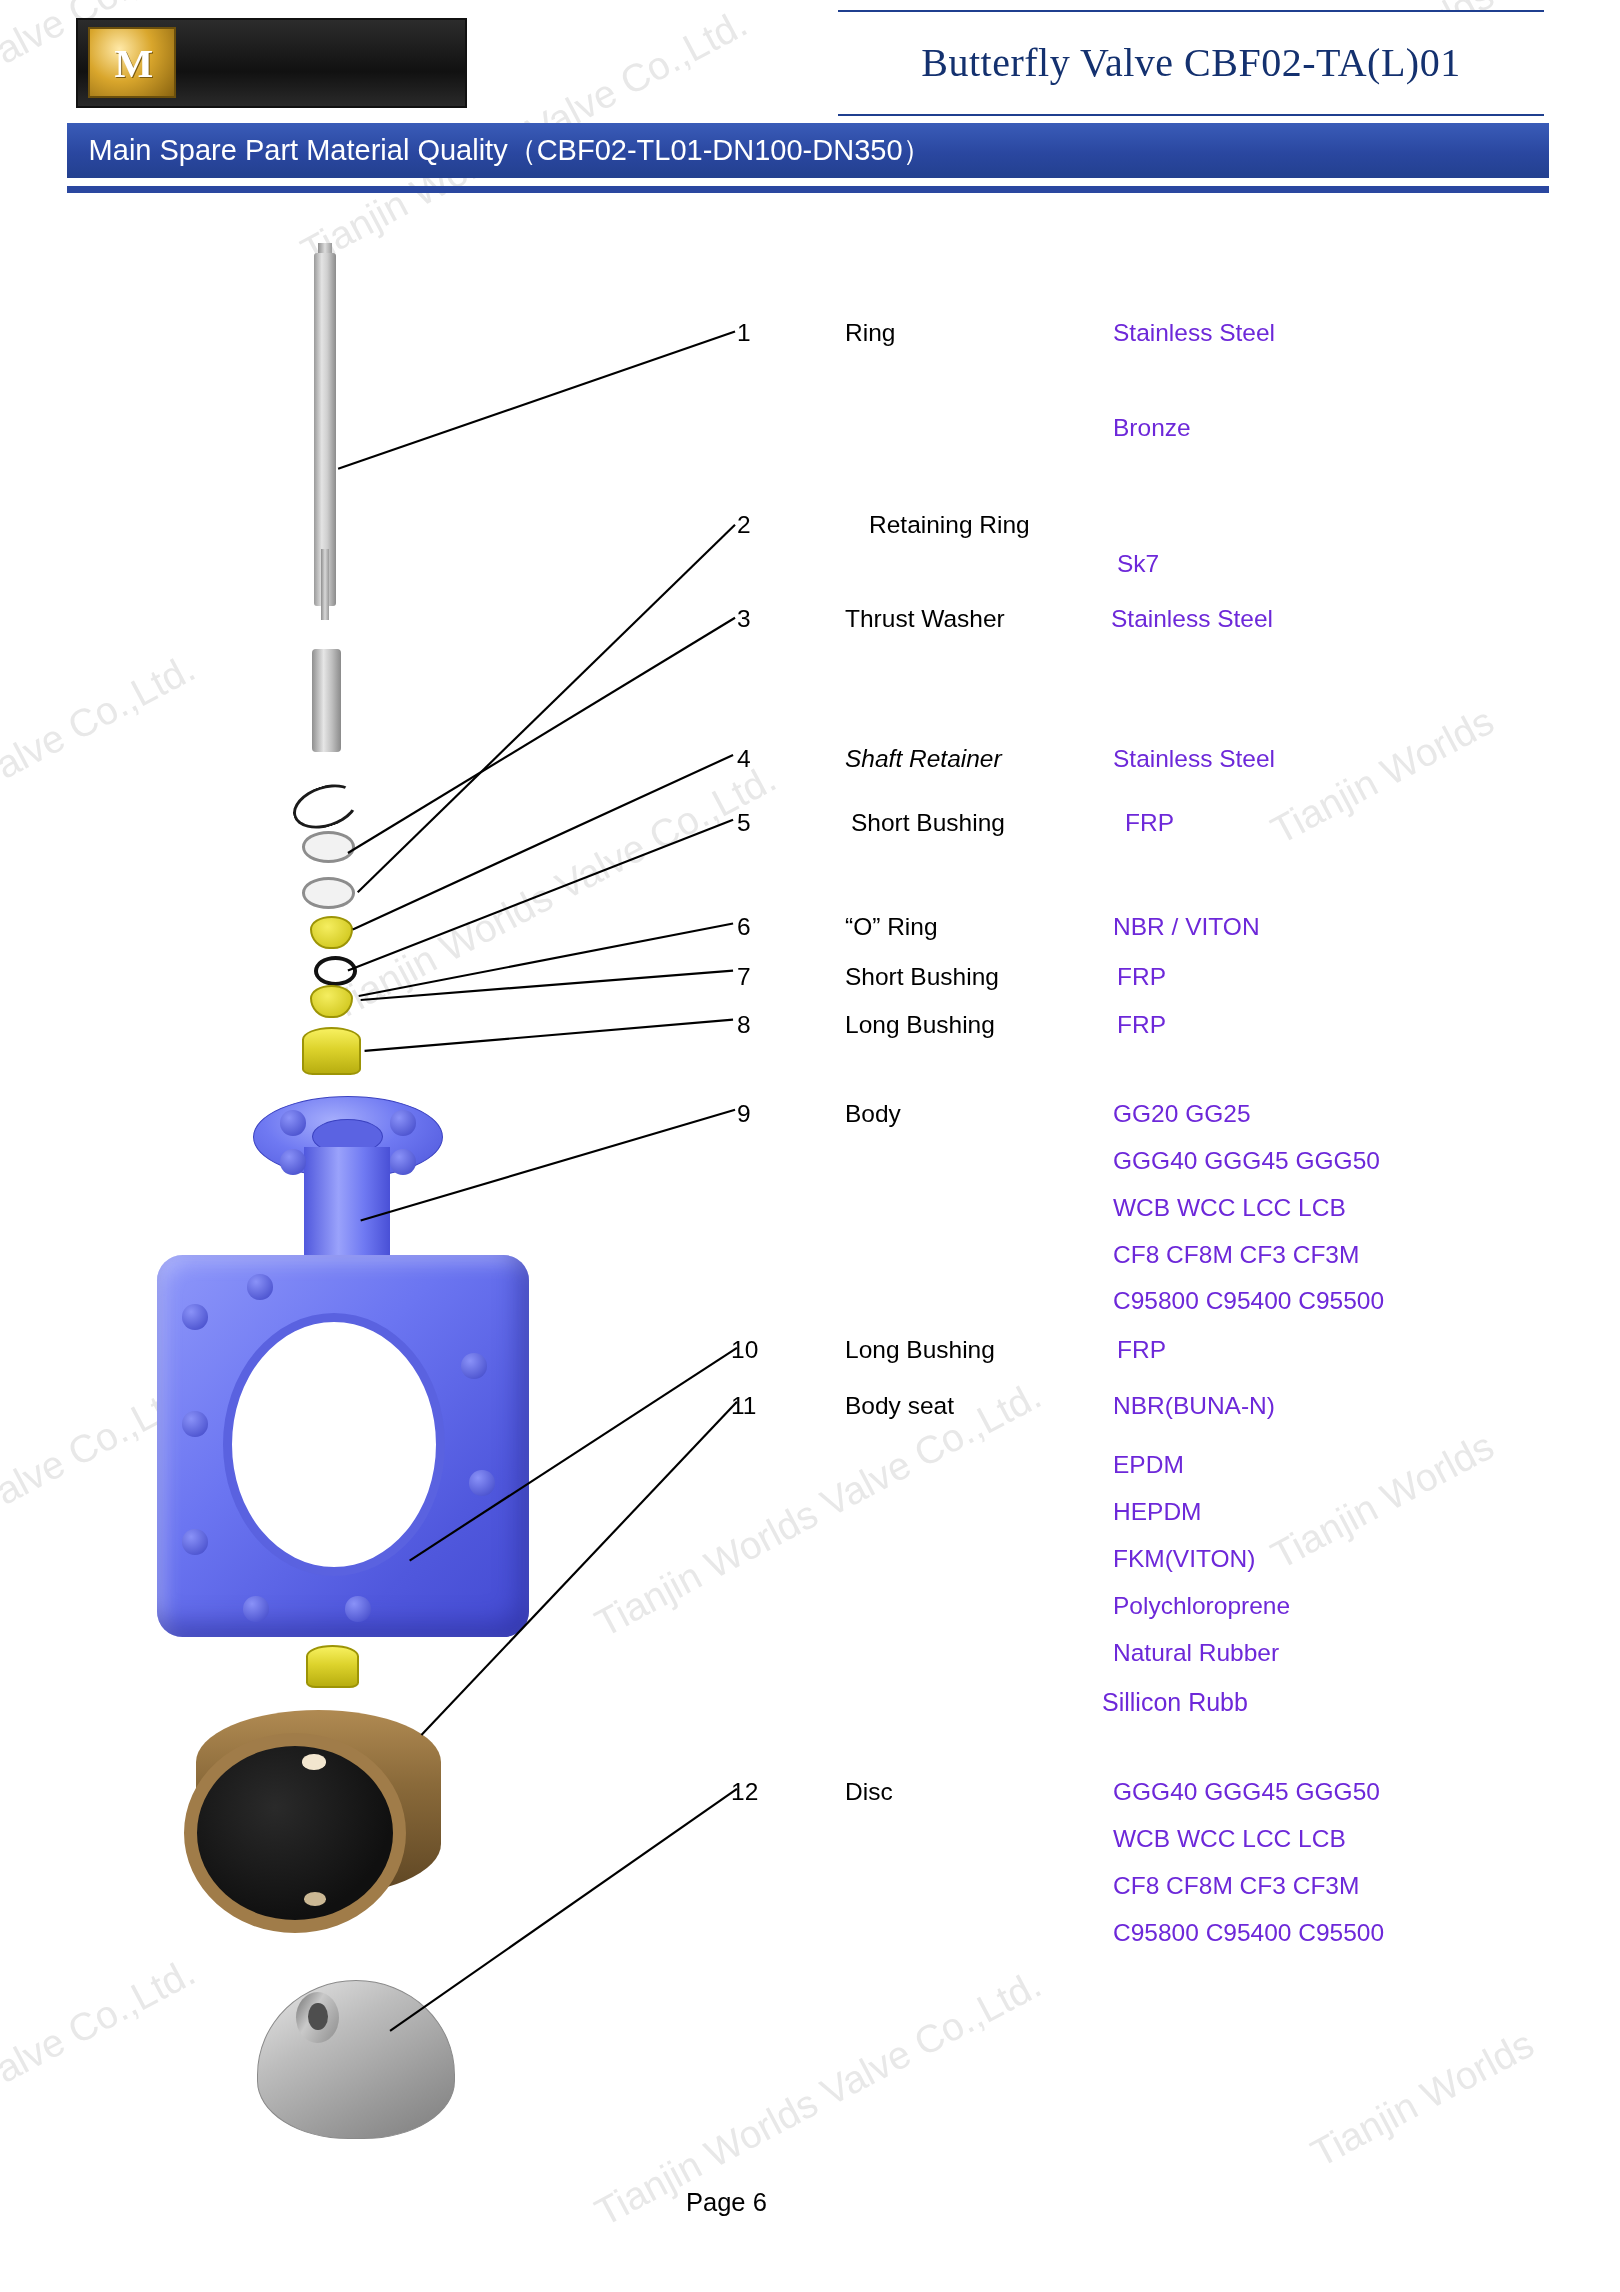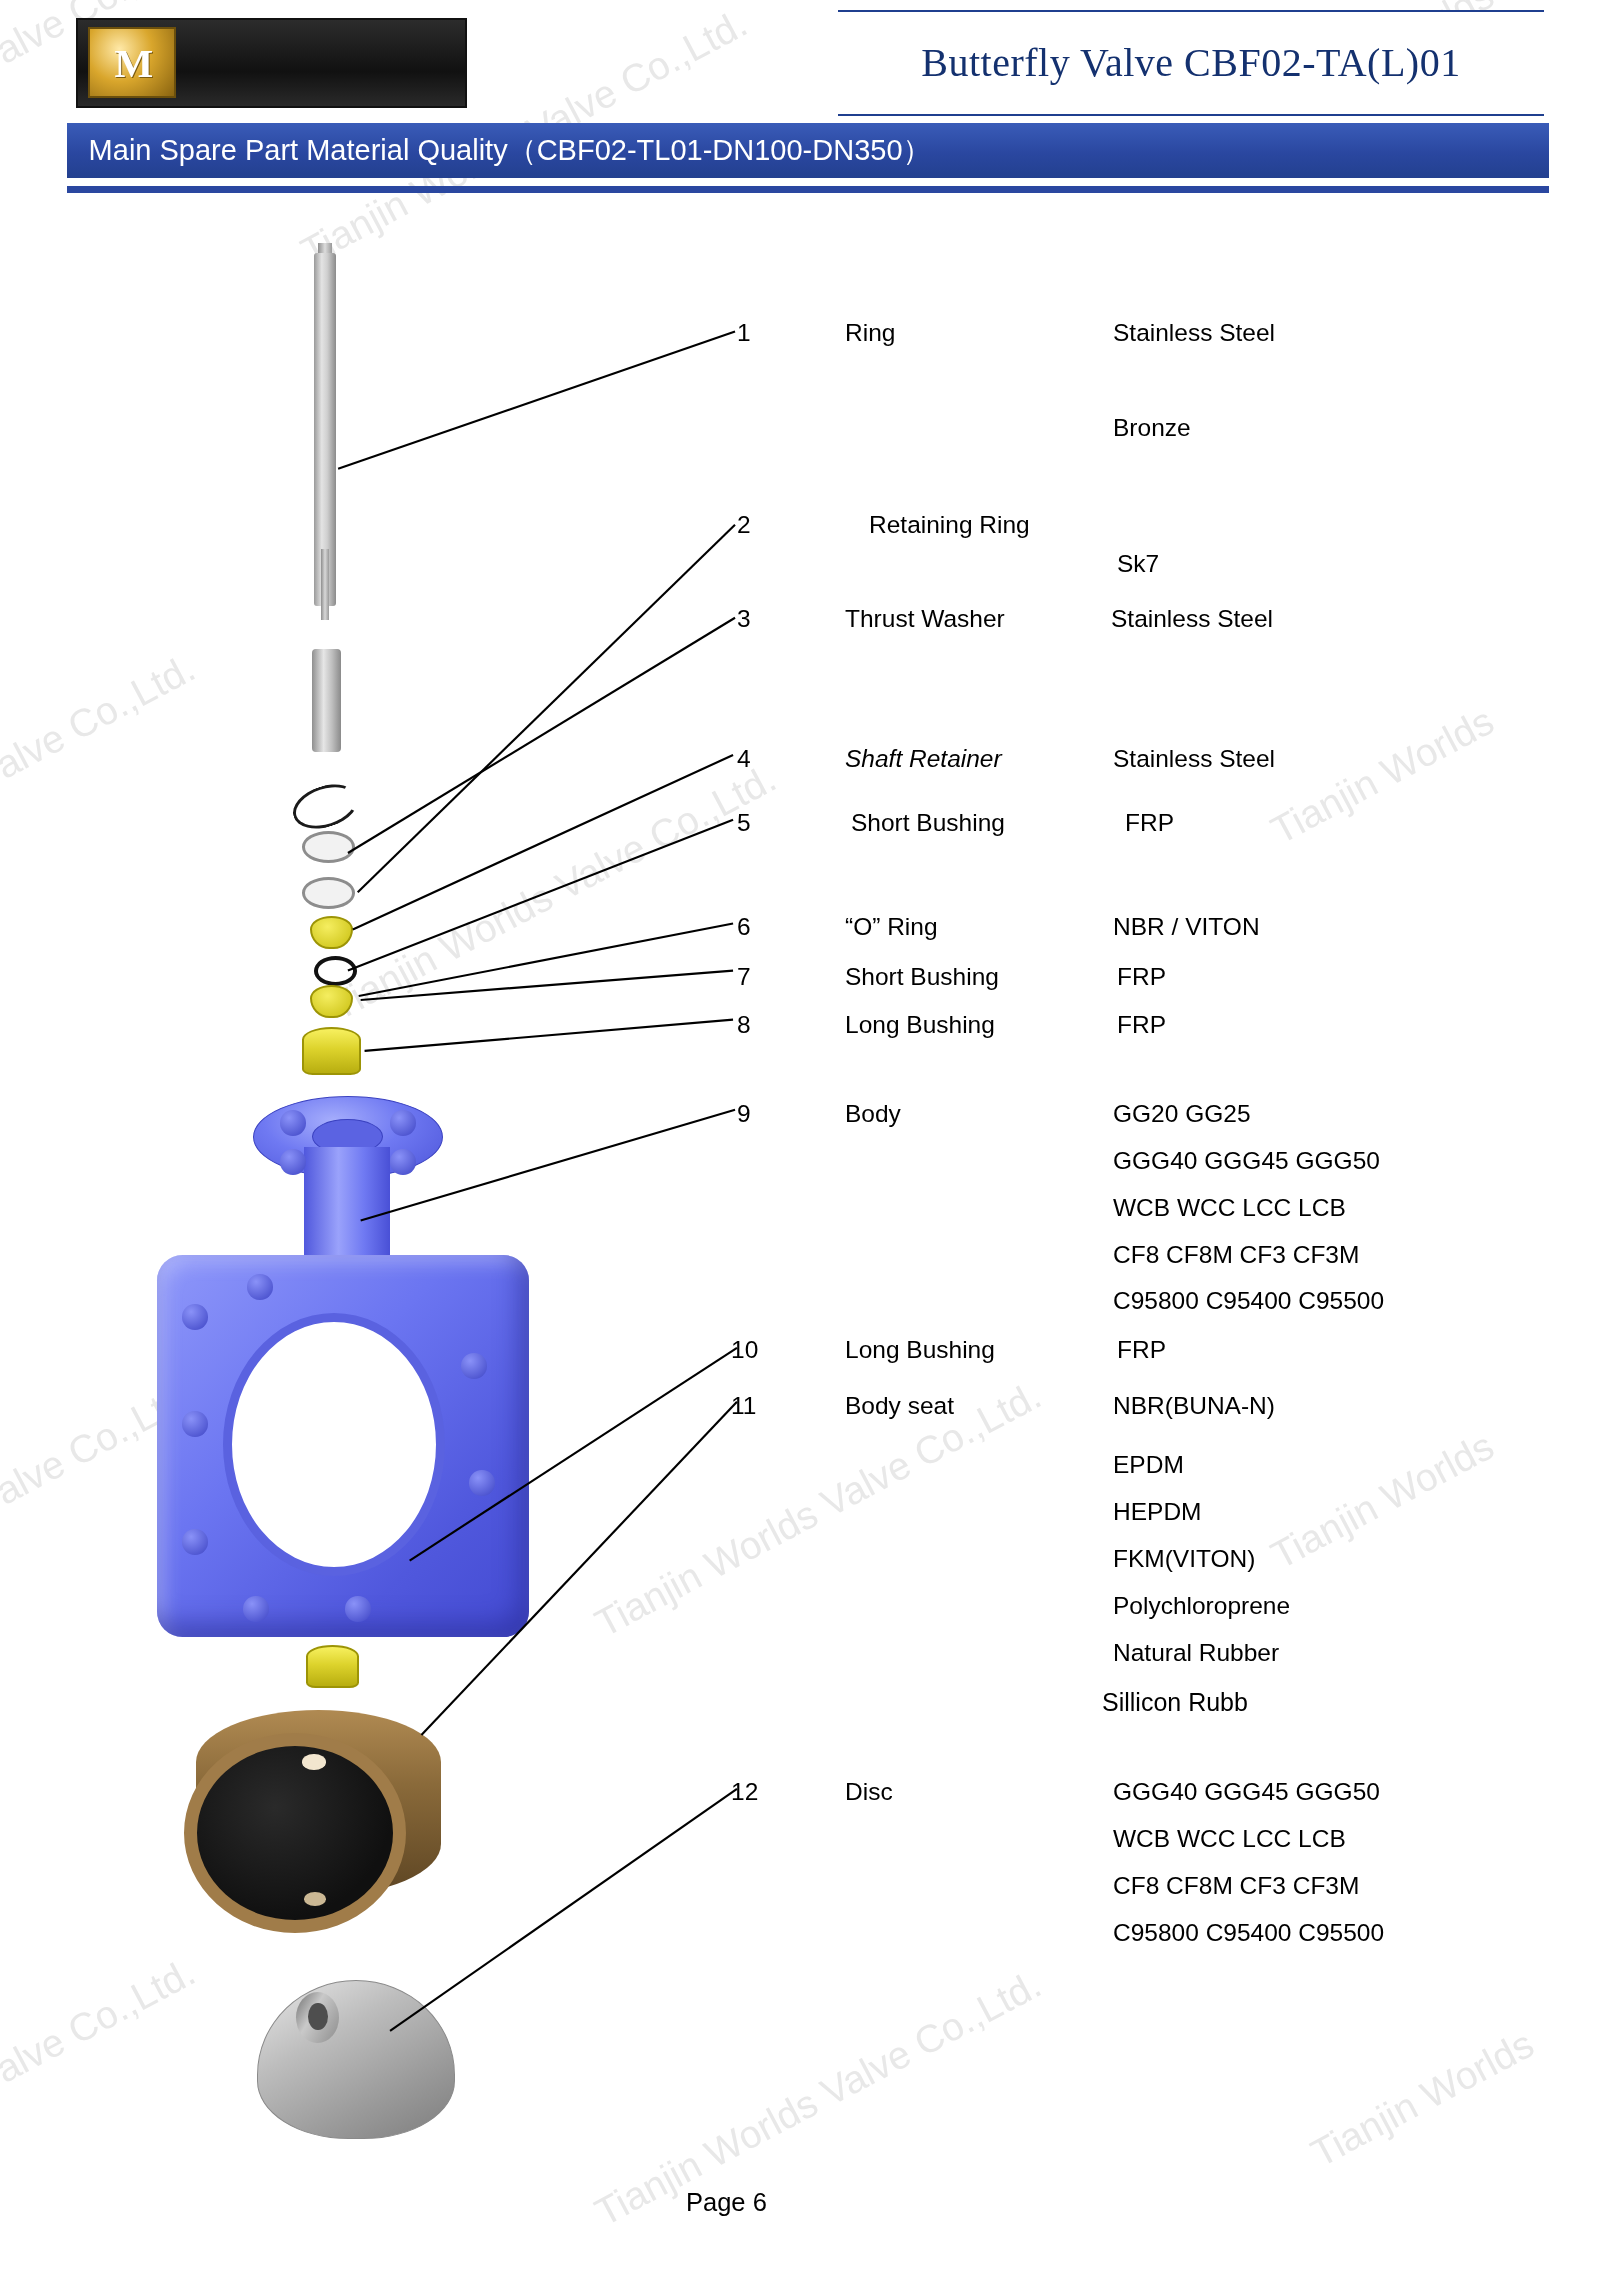--- a/index.html
+++ b/index.html
@@ -133,21 +133,21 @@
   .part {
     position: absolute;
     font-size: 24.5px;
     color: #000;
     z-index: 7;
     white-space: nowrap;
   }
   .mat {
     position: absolute;
     font-size: 24.5px;
-    color: #000000;
+    color: #6d28d9;
     z-index: 7;
     white-space: nowrap;
   }
 
   svg.leaders {
     position: absolute;
     left: 0; top: 0;
     width: 1620px;
     height: 2293px;
     z-index: 5;

